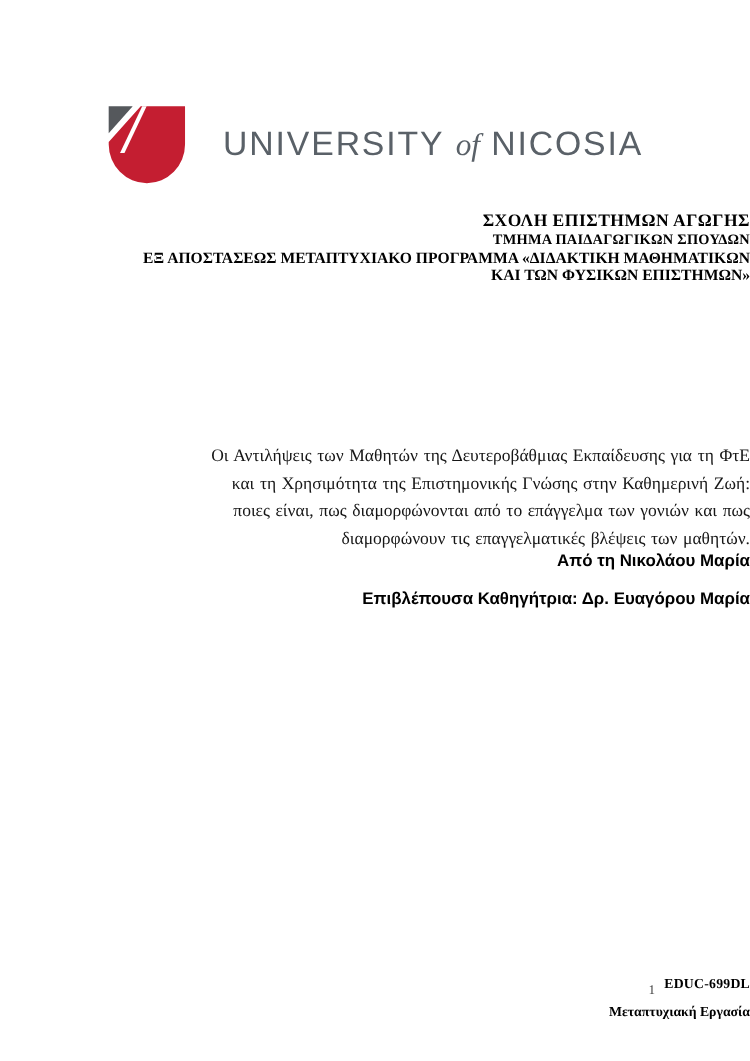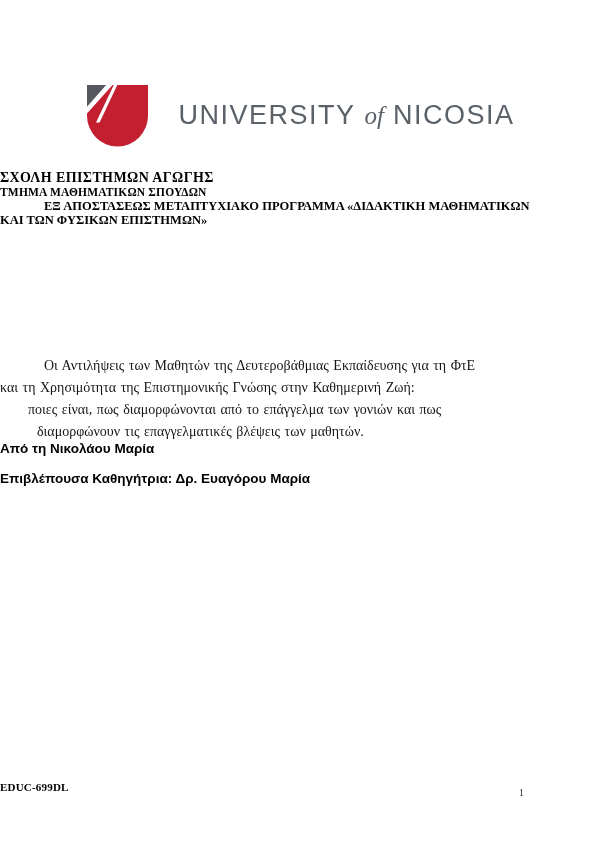--- a/index.html
+++ b/index.html
@@ -4,21 +4,21 @@
 <style>
   html,body{margin:0;padding:0;background:#ffffff;}
   #page{
     position:relative;
     width:600px;height:849px;
     background:#ffffff;
     overflow:hidden;
     font-family:"Liberation Serif","DejaVu Serif",serif;
     color:#111;
   }
-  .abs{position:absolute;left:0;right:0;text-align:left;}
+  .abs{position:absolute;left:0;right:0;text-align:right;}
 
   
   .logo-row{
     position:absolute;top:83px;left:0;right:0;
     display:flex;justify-content:center;align-items:center;gap:28px;
   }
   .logo-mark{width:65px;height:65px;flex:0 0 auto;display:block;}
   .logo-text{
     display:flex;align-items:baseline;gap:9px;
     font-family:"Liberation Sans","DejaVu Sans",sans-serif;
@@ -79,31 +79,32 @@
       <polygon points="2,2 21.5,2 2,24" fill="#55585c"></polygon>
     </svg>
     <div class="logo-text">
       <span class="logo-word">UNIVERSITY</span>
       <span class="logo-of">of</span>
       <span class="logo-word">NICOSIA</span>
     </div>
   </div>
 
   <div class="abs hdr hdr-school">ΣΧΟΛΗ ΕΠΙΣΤΗΜΩΝ ΑΓΩΓΗΣ</div>
-  <div class="abs hdr hdr-dept">ΤΜΗΜΑ ΜΑΘΗΜΑΤΙΚΩΝ ΣΠΟΥΔΩΝ</div>
+  <div class="abs hdr hdr-dept">ΤΜΗΜΑ ΠΑΙΔΑΓΩΓΙΚΩΝ ΣΠΟΥΔΩΝ</div>
   <div class="abs hdr hdr-prog1">ΕΞ ΑΠΟΣΤΑΣΕΩΣ ΜΕΤΑΠΤΥΧΙΑΚΟ ΠΡΟΓΡΑΜΜΑ «ΔΙΔΑΚΤΙΚΗ ΜΑΘΗΜΑΤΙΚΩΝ</div>
   <div class="abs hdr hdr-prog2">ΚΑΙ ΤΩΝ ΦΥΣΙΚΩΝ ΕΠΙΣΤΗΜΩΝ»</div>
 
   <div>
     <div class="abs title-line tl1">Οι Αντιλήψεις των Μαθητών της Δευτεροβάθμιας Εκπαίδευσης για τη ΦτΕ</div>
     <div class="abs title-line tl2">και τη Χρησιμότητα της Επιστημονικής Γνώσης στην Καθημερινή Ζωή:</div>
     <div class="abs title-line tl3">ποιες είναι, πως διαμορφώνονται από το επάγγελμα των γονιών και πως</div>
     <div class="abs title-line tl4">διαμορφώνουν τις επαγγελματικές βλέψεις των μαθητών.</div>
   </div>
 
   <div class="abs person author">Από τη Νικολάου Μαρία</div>
   <div class="abs person supervisor">Επιβλέπουσα Καθηγήτρια: Δρ. Ευαγόρου Μαρία</div>
 
   <div class="abs foot foot-code">EDUC-699DL</div>
+  <div class="abs foot foot-type">Μεταπτυχιακή Εργασία</div>
 
   <div class="page-num">1</div>
 
 </div>
 
 </body></html>

